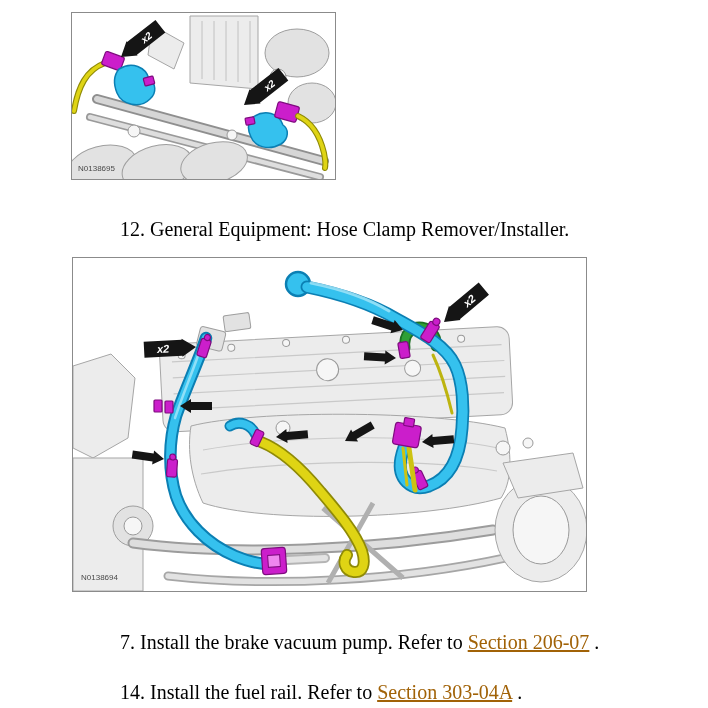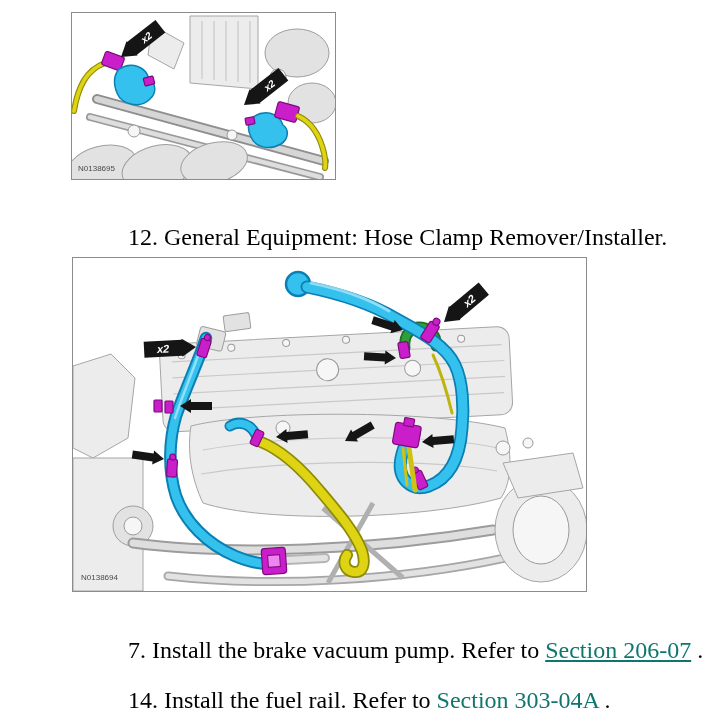--- a/index.html
+++ b/index.html
@@ -1,25 +1,25 @@
 <!DOCTYPE html>
 <html><head>
 <meta charset="utf-8">
 <style>
   html,body{margin:0;padding:0;background:#ffffff;}
   #page{position:relative;width:708px;height:708px;background:#ffffff;overflow:hidden;
         font-family:"Liberation Serif",serif;color:#000;}
   .figure{position:absolute;border:1px solid #8b8b8b;background:#ffffff;line-height:0;}
   #fig-top{left:71px;top:12px;}
   #fig-main{left:72px;top:257px;}
-  .step{position:absolute;left:112px;margin:16px;font-size:24px;line-height:24px;white-space:nowrap;}
+  .step{position:absolute;left:112px;margin:8px;font-size:20px;line-height:24px;white-space:nowrap;}
   #step-12{top:209px;}
   #step-13{top:622px;}
   #step-14{top:672px;text-align:right;}
-  .step a{color:#0f766e;text-decoration:underline;cursor:pointer;}
+  .step a{color:#a16207;text-decoration:underline;cursor:pointer;}
   svg{display:block;}
   .eng{fill:#ececec;stroke:#a6a6a6;stroke-width:1;}
   .eng2{fill:#e2e2e2;stroke:#9e9e9e;stroke-width:1;}
   .engl{fill:none;stroke:#c9c9c9;stroke-width:1.2;}
   .bolt{fill:#f6f6f6;stroke:#9a9a9a;stroke-width:1;}
   .cy-d{fill:none;stroke:#0b7fb3;stroke-linecap:round;}
   .cy-l{fill:none;stroke:#35c1ee;stroke-linecap:round;}
   .cy-h{fill:none;stroke:#9fe4f8;stroke-linecap:round;opacity:.85;}
   .ye-d{fill:none;stroke:#8f8a06;stroke-linecap:round;}
   .ye-l{fill:none;stroke:#dfd414;stroke-linecap:round;}

